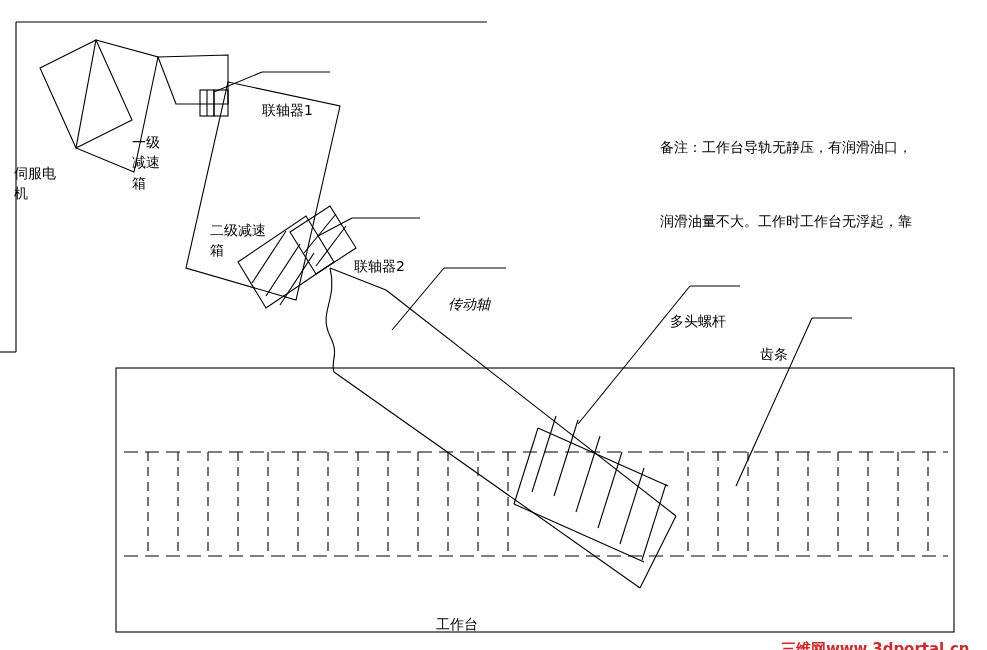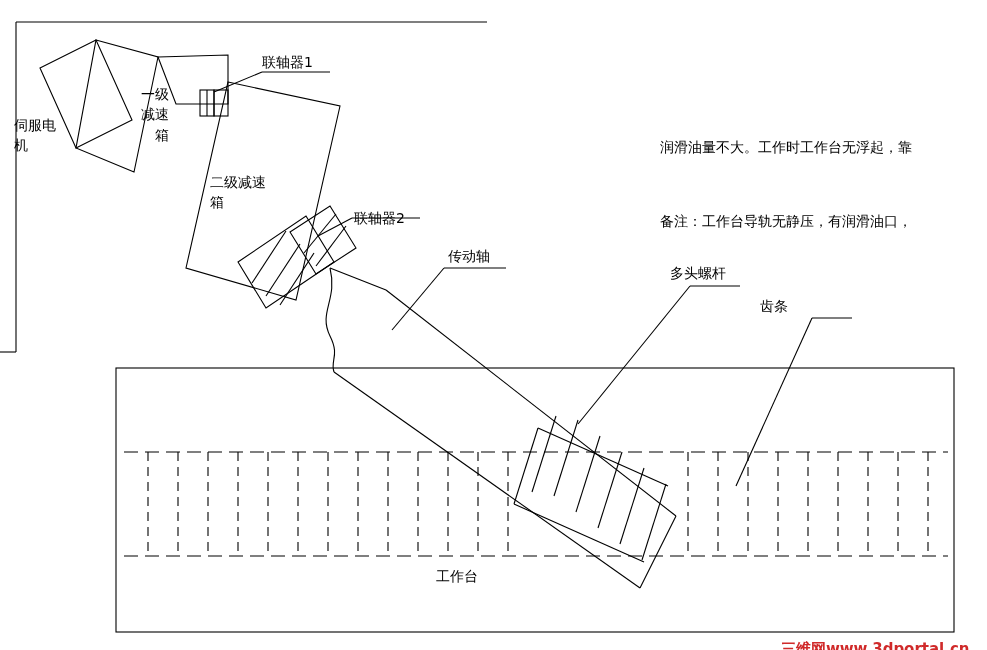--- a/index.html
+++ b/index.html
@@ -22,20 +22,21 @@
     left: 0;
     top: 0;
   }
   .lbl {
     position: absolute;
     font-family: "DejaVu Sans", "Liberation Sans", sans-serif;
     font-size: 14px;
     color: #000000;
     white-space: pre;
     line-height: 1.45;
+    margin-top: 48px;
   }
   .note {
     position: absolute;
     font-family: "DejaVu Sans", "Liberation Sans", sans-serif;
     font-size: 14px;
     color: #000000;
     line-height: 1.75;
     white-space: pre;
   }
   .wm {
@@ -157,41 +158,41 @@
         <line x1="690" y1="286" x2="740" y2="286"></line>
         <line x1="736" y1="486" x2="812" y2="318"></line>
         <line x1="812" y1="318" x2="852" y2="318"></line>
       </g>
     </g>
   </svg>
 
   <div class="lbl" style="left:14px; top:115px;">伺服电
 机</div>
 
-  <div class="lbl" style="left:141px; top:84px; text-align:right;">一级
+  <div class="lbl" style="left:132px; top:84px; text-align:left;">一级
 减速
 箱</div>
 
   <div class="lbl" style="left:210px; top:172px; ">二级减速
 箱</div>
 
   <div class="lbl" style="left:262px; top:52px;">联轴器1</div>
 
   <div class="lbl" style="left:354px; top:208px;">联轴器2</div>
 
-  <div class="lbl" style="left:448px; top:246px;">传动轴</div>
+  <div class="lbl" style="left:448px; top:246px;font-style:italic;">传动轴</div>
 
   <div class="lbl" style="left:670px; top:264px;font-family:Liberation Serif, serif;">多头螺杆</div>
 
   <div class="lbl" style="left:760px; top:296px;">齿条</div>
 
   <div class="lbl" style="left:436px; top:566px;">工作台</div>
 
   <div class="note" style="left:660px; top:86px;">
+    <div>备注：工作台导轨无静压，有润滑油口，</div>
     <div>润滑油量不大。工作时工作台无浮起，靠</div>
-    <div>备注：工作台导轨无静压，有润滑油口，</div>
   </div>
 
   <div class="wm" style="left:760px; top:622px;">
     <span class="wm-cn">三维网</span><span class="wm-en">www.3dportal.cn</span>
   </div>
 
 </div>
 
 </body></html>

